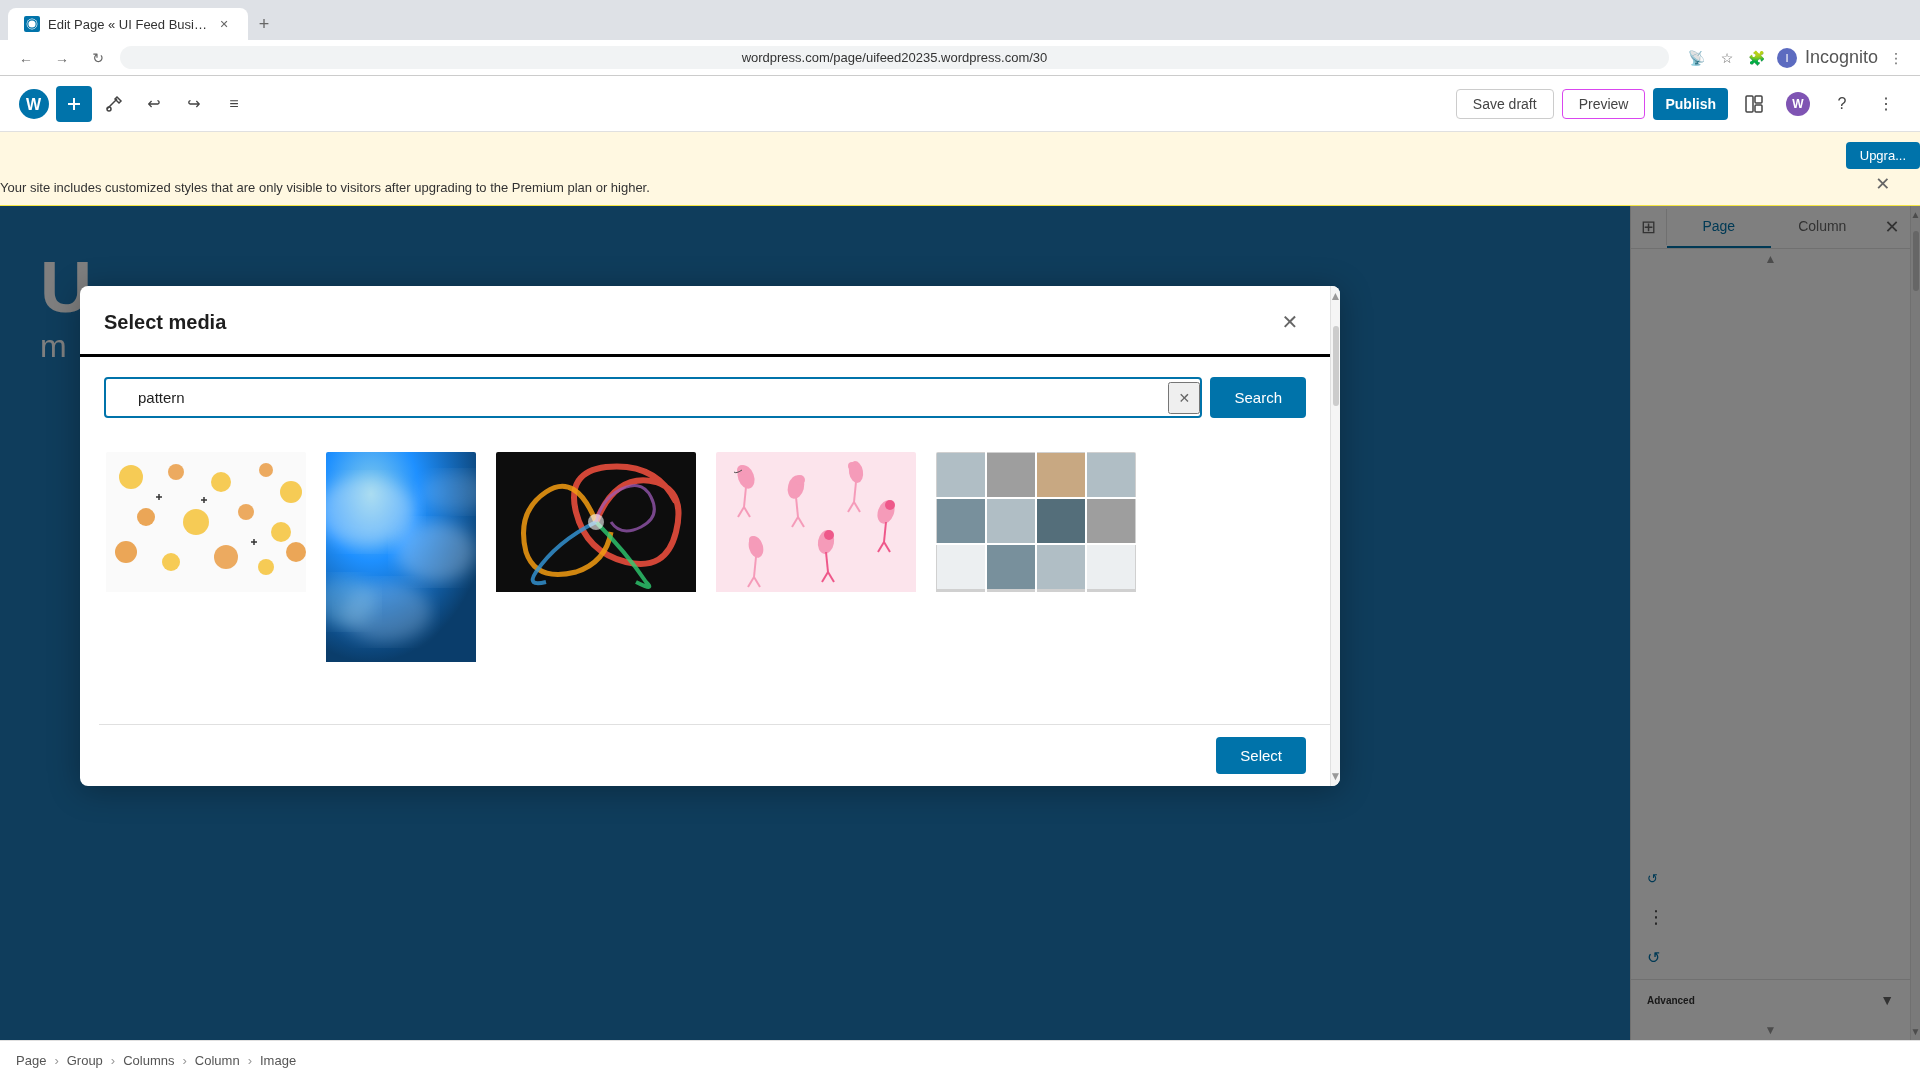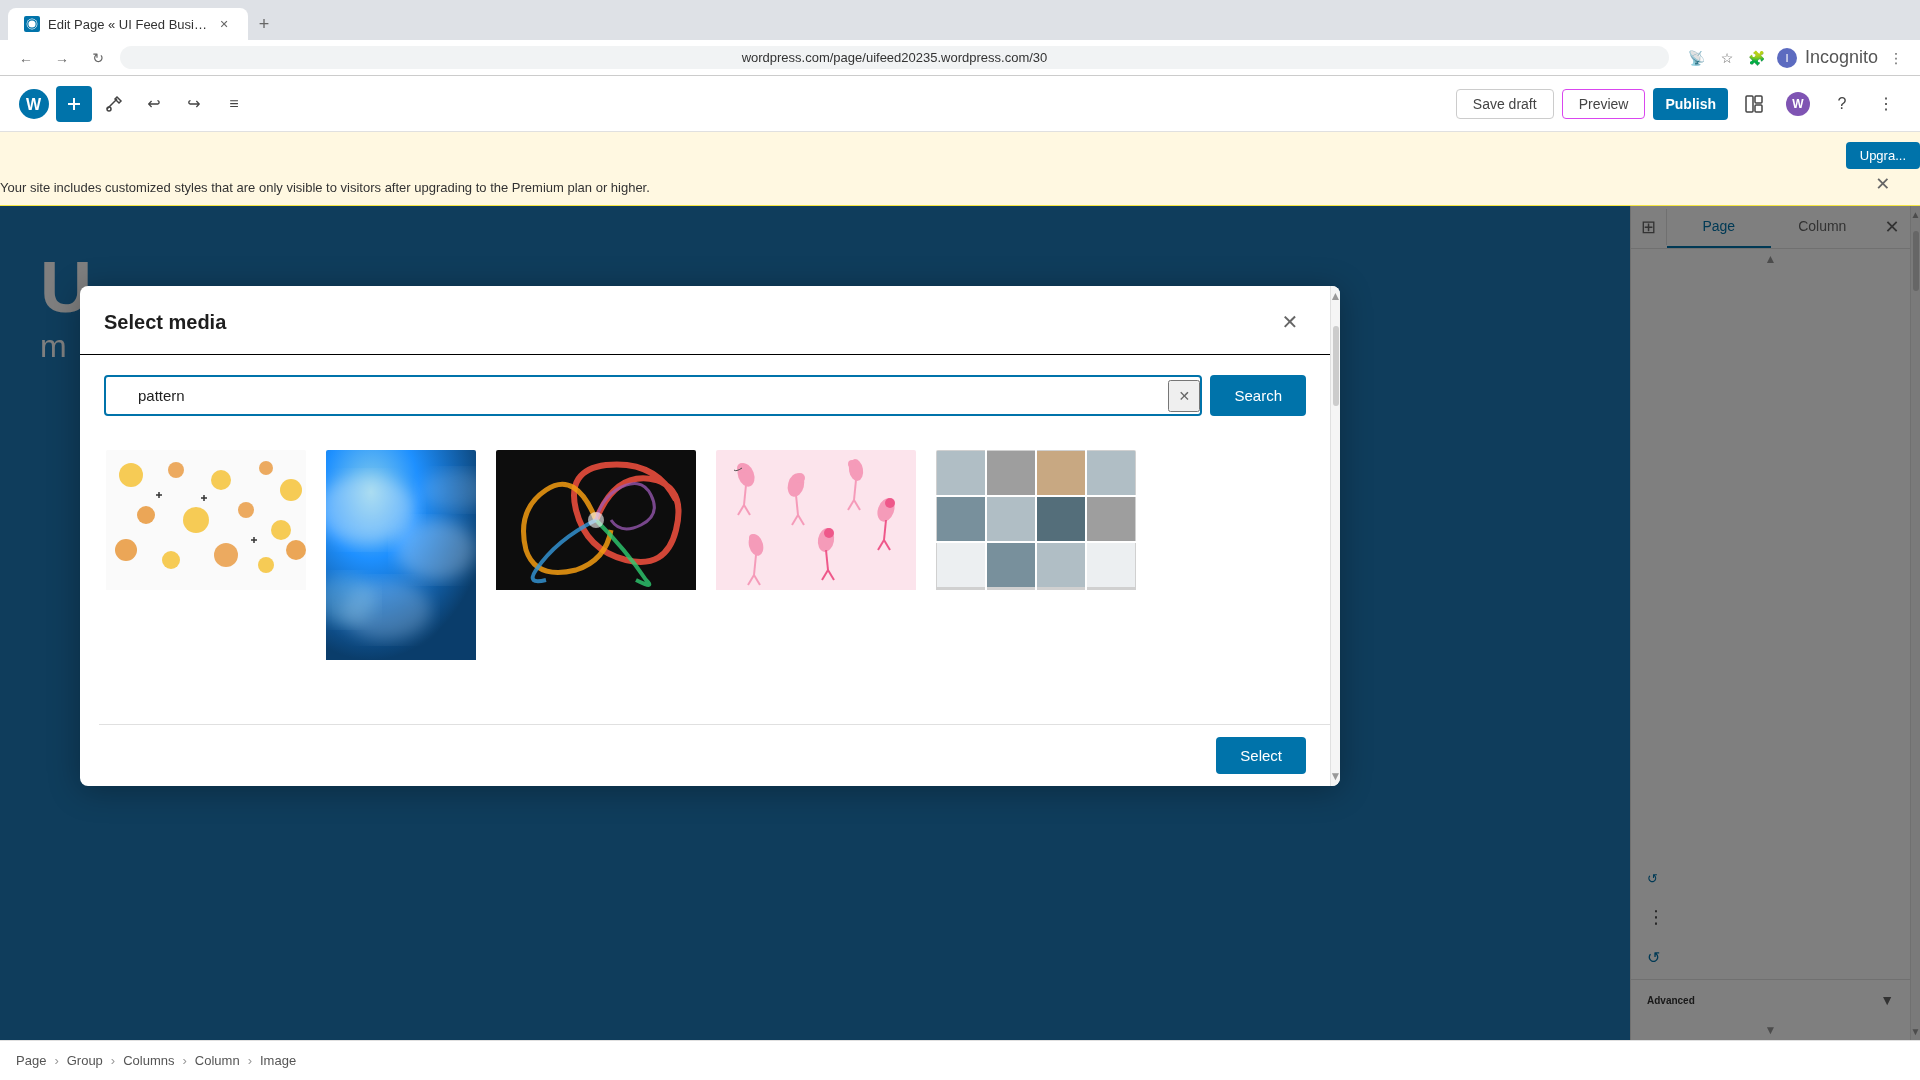--- a/index.html
+++ b/index.html
@@ -49,21 +49,21 @@
     .sidebar-action-btn { width: 36px; height: 36px; display: flex; align-items: center; justify-content: center; cursor: pointer; color: #666; font-size: 18px; border-right: 1px solid #e0e0e0; }
 
     
     .breadcrumb { height: 40px; border-top: 1px solid #e0e0e0; display: flex; align-items: center; padding: 0 16px; font-size: 13px; color: #555; gap: 8px; background: #fff; }
     .breadcrumb-sep { color: #999; }
     .breadcrumb-item { cursor: pointer; color: #555; }
 
     
     .modal-overlay { position: absolute; top: 0; left: 0; right: 0; bottom: 0; background: rgba(0,0,0,0.5); z-index: 100; display: flex; align-items: flex-start; justify-content: flex-start; padding: 80px 0 0 80px; }
     .modal { background: #fff; border-radius: 8px; width: 1260px; min-height: 500px; max-height: 520px; position: relative; box-shadow: 0 4px 32px rgba(0,0,0,0.3); display: flex; flex-direction: column; }
-    .modal-header { padding: 20px 24px 16px; border-bottom: 1px solid #000000; display: flex; align-items: center; justify-content: space-between; }
+    .modal-header { padding: 20px 24px 16px; border-bottom: 3px solid #000000; display: flex; align-items: center; justify-content: space-between; }
     .modal-title { font-size: 20px; font-weight: 600; color: #1e1e1e; }
     .modal-close-btn { width: 32px; height: 32px; display: flex; align-items: center; justify-content: center; cursor: pointer; border-radius: 4px; color: #666; font-size: 20px; border: none; background: none; }
     .modal-body { flex: 1; padding: 20px 24px; overflow-y: auto; }
 
     
     .search-bar { display: flex; gap: 8px; margin-bottom: 24px; }
     .search-input-wrap { flex: 1; position: relative; border: 2px solid #0073aa; border-radius: 4px; display: flex; align-items: center; background: #fff; padding-left: 20px; }
     .search-input { flex: 1; border: none; outline: none; padding: 10px 12px; font-size: 15px; color: #1e1e1e; background: transparent; }
     .search-clear-btn { width: 32px; height: 32px; display: flex; align-items: center; justify-content: center; cursor: pointer; color: #666; font-size: 14px; }
     .search-btn { background: #0073aa; color: white; border: none; padding: 10px 24px; border-radius: 4px; cursor: pointer; font-size: 15px; font-weight: 500; }

